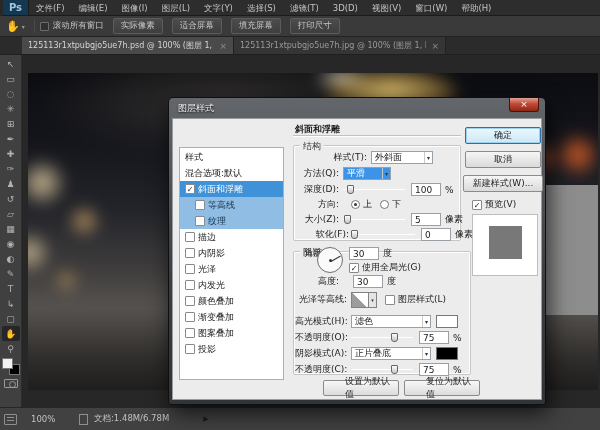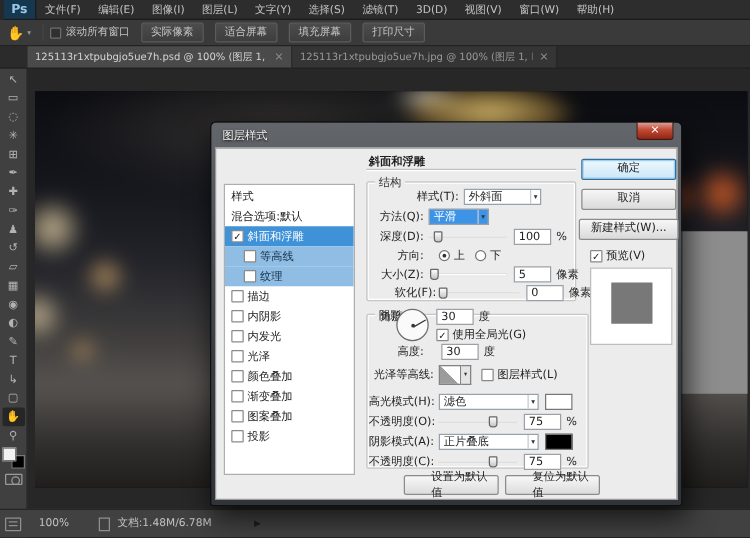--- a/index.html
+++ b/index.html
@@ -248,25 +248,25 @@
         <div class="style-row">
           <span class="style-check"></span>
           <span>描边</span>
         </div>
         <div class="style-row">
           <span class="style-check"></span>
           <span>内阴影</span>
         </div>
         <div class="style-row">
           <span class="style-check"></span>
+          <span>光泽</span>
+        </div>
+        <div class="style-row">
+          <span class="style-check"></span>
           <span>内发光</span>
-        </div>
-        <div class="style-row">
-          <span class="style-check"></span>
-          <span>光泽</span>
         </div>
         <div class="style-row">
           <span class="style-check"></span>
           <span>颜色叠加</span>
         </div>
         <div class="style-row">
           <span class="style-check"></span>
           <span>渐变叠加</span>
         </div>
         <div class="style-row">

